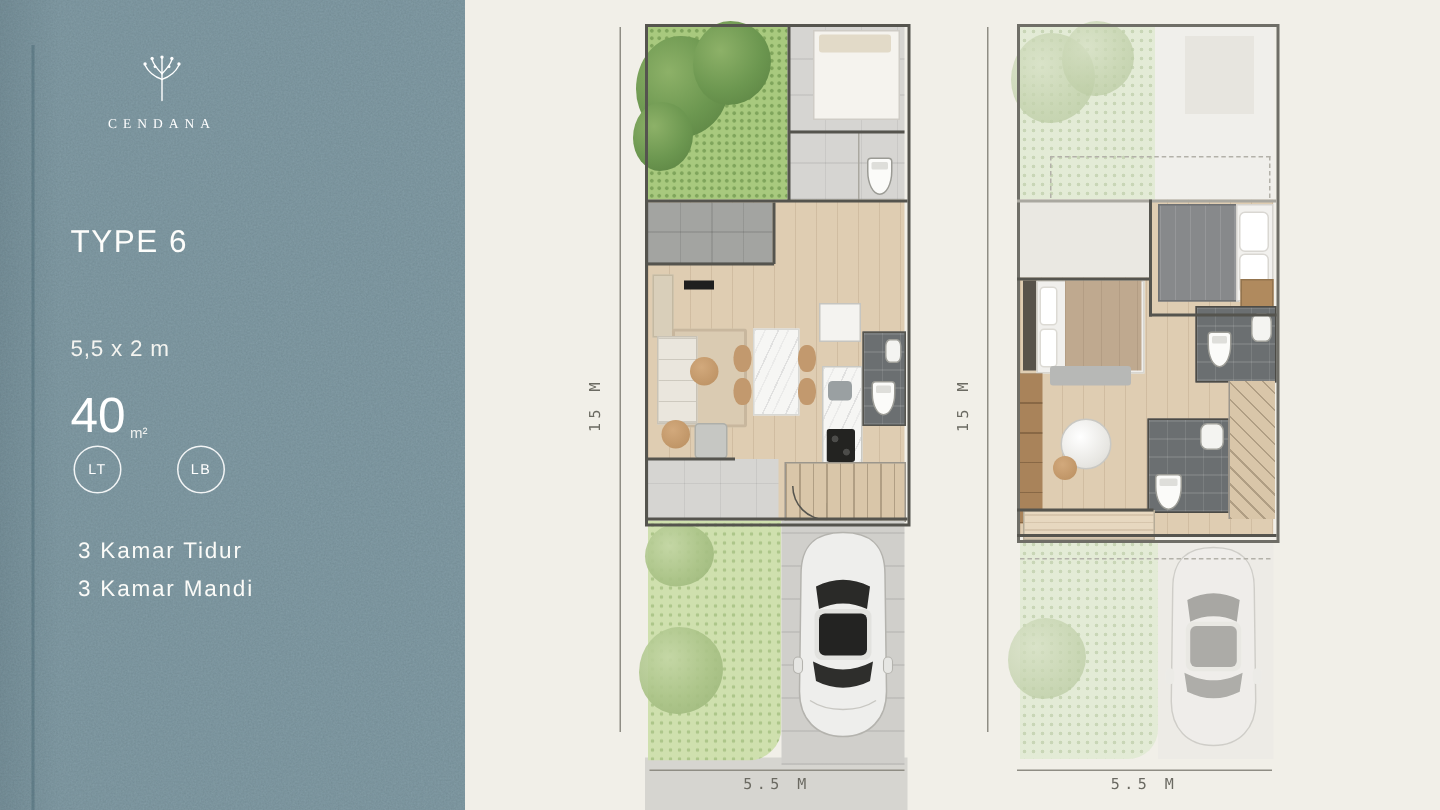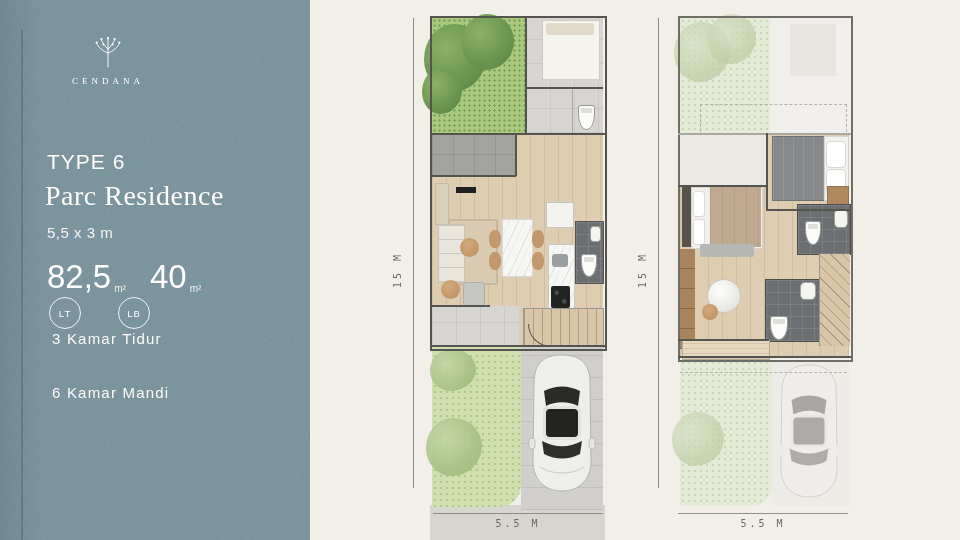--- a/index.html
+++ b/index.html
@@ -116,37 +116,33 @@
             <circle cx="27" cy="3.2" r="1.2"></circle>
           <circle cx="20" cy="2.2" r="1.2"></circle>
             <circle cx="15" cy="9" r="1"></circle>
           <circle cx="25" cy="9" r="1"></circle>
         </g>
       </svg>
       <div class="brand-name">CENDANA</div>
     </div>
 
     <div class="abs type-label">TYPE 6</div>
-    <div class="abs plan-title">Parc Residence</div>
-    <div class="abs plan-size">5,5 x 3 m</div>
+    <div class="abs plan-size">5,5 x 2 m</div>
 
     <div class="abs" style="left:47px;top:258px;display:flex;gap:24px;">
-      <div>
-        <span class="area-value">82,5</span><span class="area-unit">m²</span>
-      </div>
       <div>
         <span class="area-value">40</span><span class="area-unit">m²</span>
       </div>
     </div>
 
     <div class="abs badge" style="left:49px;top:297px;">LT</div>
     <div class="abs badge" style="left:118px;top:297px;">LB</div>
 
-    <div class="abs feature" style="left:52px;top:330px;">3 Kamar Tidur</div>
-    <div class="abs feature" style="left:52px;top:384px;">6 Kamar Mandi</div>
+    <div class="abs feature" style="left:52px;top:359px;">3 Kamar Tidur</div>
+    <div class="abs feature" style="left:52px;top:384px;">3 Kamar Mandi</div>
   </div>
 
   <div class="abs" style="left:430px;top:505px;width:175px;height:35px;background:#d6d5d0;"></div>
 
   <div class="abs plan" style="left:430px;top:16px;width:175px;height:494px;">
 
     <div class="abs wood" style="left:2px;top:117px;width:171px;height:214px;"></div>
     <div class="abs grass" style="left:2px;top:2px;width:93px;height:115px;"></div>
     <div class="abs tree" style="left:-6px;top:8px;width:62px;height:68px;"></div>
     <div class="abs tree" style="left:32px;top:-2px;width:52px;height:56px;"></div>

